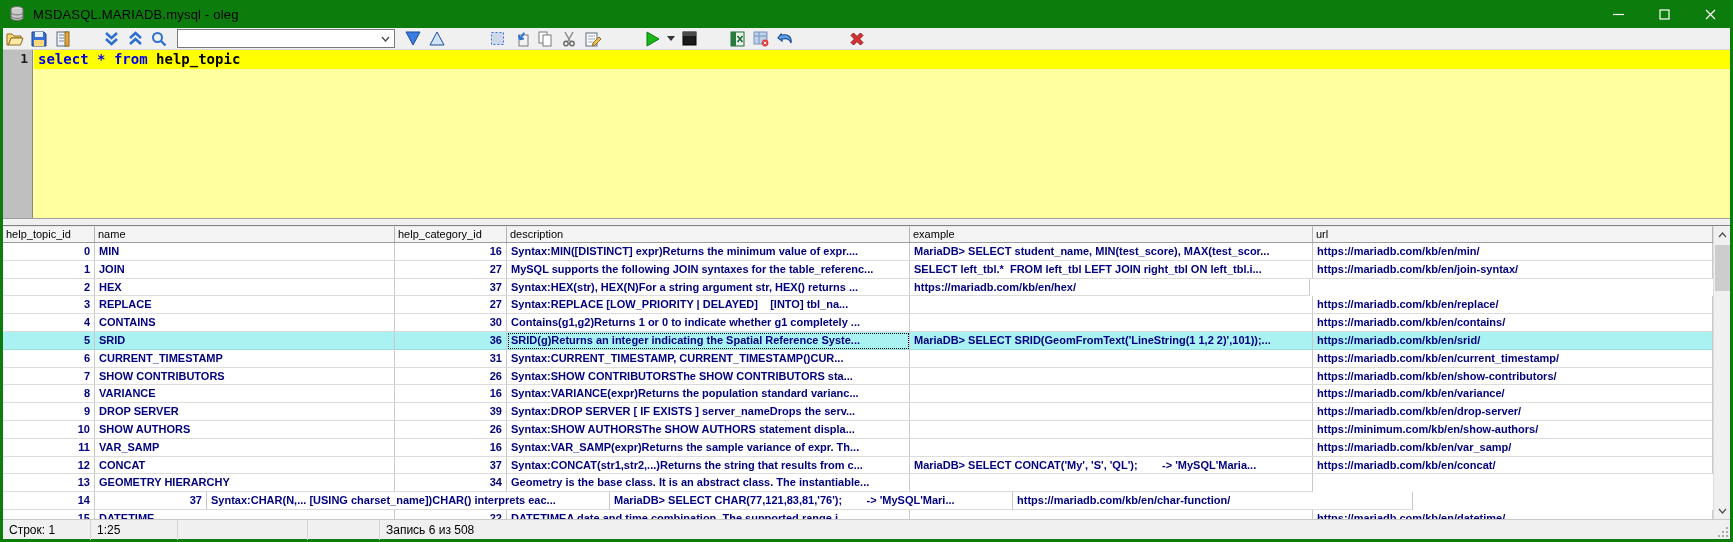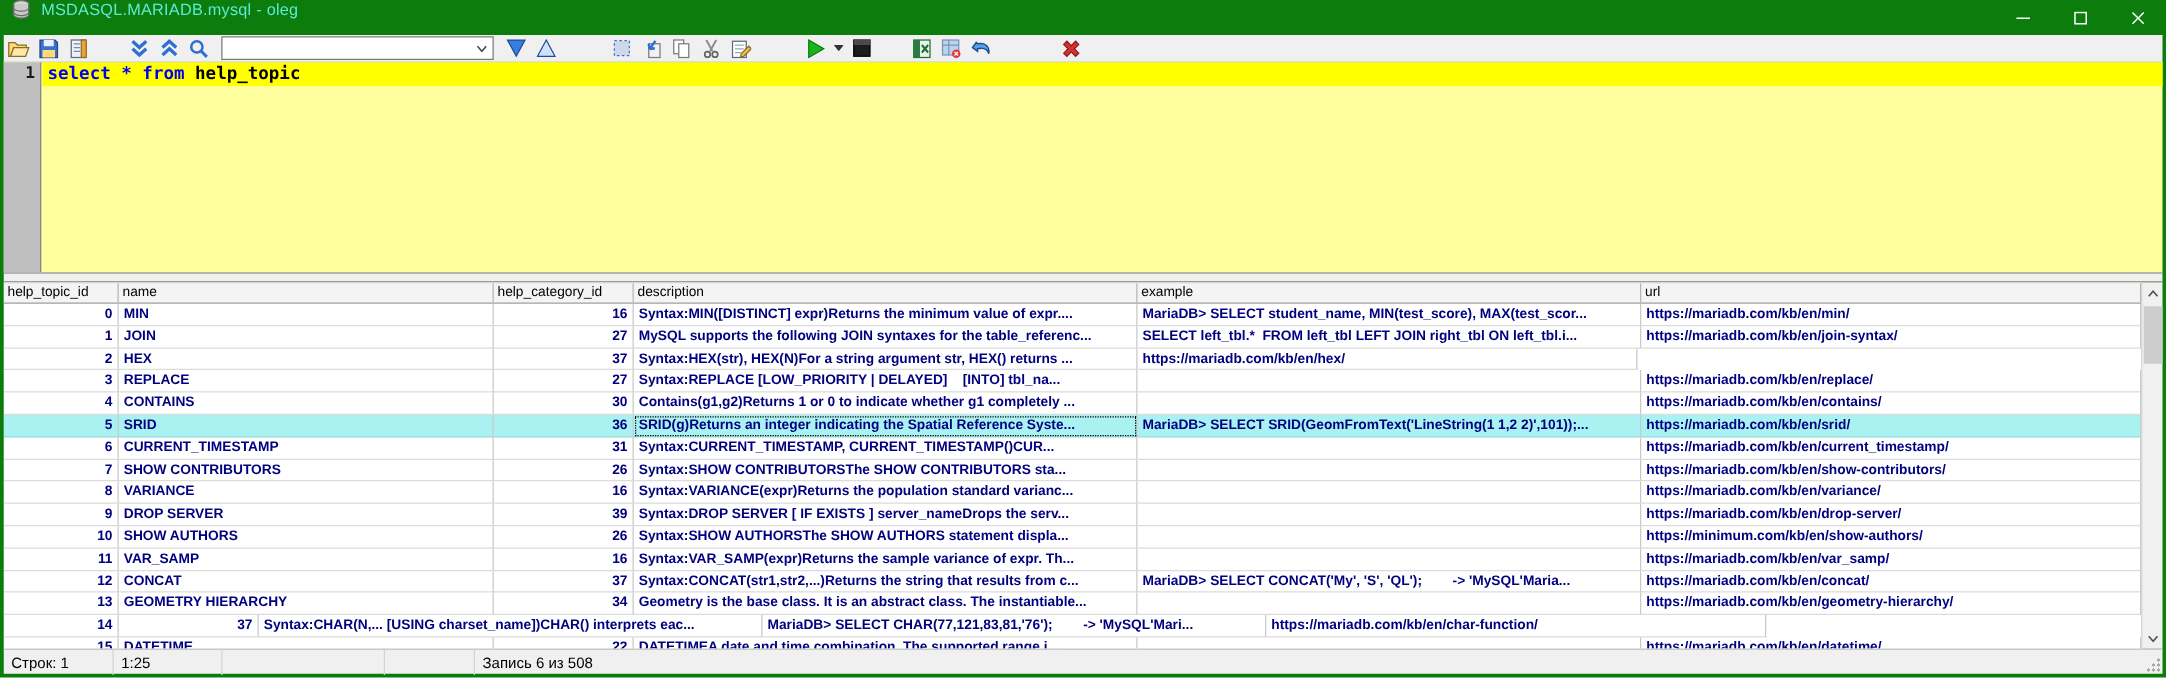--- a/index.html
+++ b/index.html
@@ -1,21 +1,21 @@
 <!DOCTYPE html>
 <html><head>
 <meta charset="utf-8">
 <style>
   * { box-sizing: border-box; margin: 0; padding: 0; }
   html,body { width:1733px; height:542px; overflow:hidden; }
   body { font-family:"Liberation Sans", sans-serif; background:#0c7c0c; position:relative; }
 
   
   .titlebar { position:absolute; top:0; left:0; width:1733px; height:28px; background:#0c7c0c;
-    display:flex; color:#5eead4; }
+    display:flex; align-items:center; color:#000000; }
   .titlebar .appicon { margin:0 8px 0 9px; display:flex; }
   .titlebar .title { font-size:13px; letter-spacing:.2px; }
   .winbtns { margin-left:auto; display:flex; height:28px; }
   .winbtn { width:46px; height:28px; display:flex; align-items:center; justify-content:center; color:#fff; }
 
   
   .toolbar { position:absolute; top:28px; left:3px; width:1727px; height:22px; background:#f0f0f0;
     display:flex; align-items:center; border-bottom:1px solid #d7d7d7; }
   .tbtn { width:24px; height:20px; display:flex; align-items:center; justify-content:center; flex:0 0 auto; }
   .tsep { width:12px; flex:0 0 auto; }
@@ -369,21 +369,20 @@
         <div class="gcell" style="width: 403px;">Syntax:CONCAT(str1,str2,...)Returns the string that results from c...</div>
         <div class="gcell" style="width: 403px;">MariaDB&gt; SELECT CONCAT('My', 'S', 'QL');        -&gt; 'MySQL'Maria...</div>
         <div class="gcell" style="width: 400px;">https://mariadb.com/kb/en/concat/</div>
       </div>
       <div class="grow">
         <div class="gcell num" style="width: 92px;">13</div>
         <div class="gcell" style="width: 300px;">GEOMETRY HIERARCHY</div>
         <div class="gcell num" style="width: 112px;">34</div>
         <div class="gcell" style="width: 403px;">Geometry is the base class. It is an abstract class. The instantiable...</div>
         <div class="gcell" style="width: 403px;"></div>
-        <div class="gcell" style="width: 400px;">https://mariadb.com/kb/en/geometry-hierarchy/</div>
       </div>
       <div class="grow">
         <div class="gcell num" style="width: 92px;">14</div>
         <div class="gcell num" style="width: 112px;">37</div>
         <div class="gcell" style="width: 403px;">Syntax:CHAR(N,... [USING charset_name])CHAR() interprets eac...</div>
         <div class="gcell" style="width: 403px;">MariaDB&gt; SELECT CHAR(77,121,83,81,'76');        -&gt; 'MySQL'Mari...</div>
         <div class="gcell" style="width: 400px;">https://mariadb.com/kb/en/char-function/</div>
       </div>
       <div class="grow">
         <div class="gcell num" style="width: 92px;">15</div>

